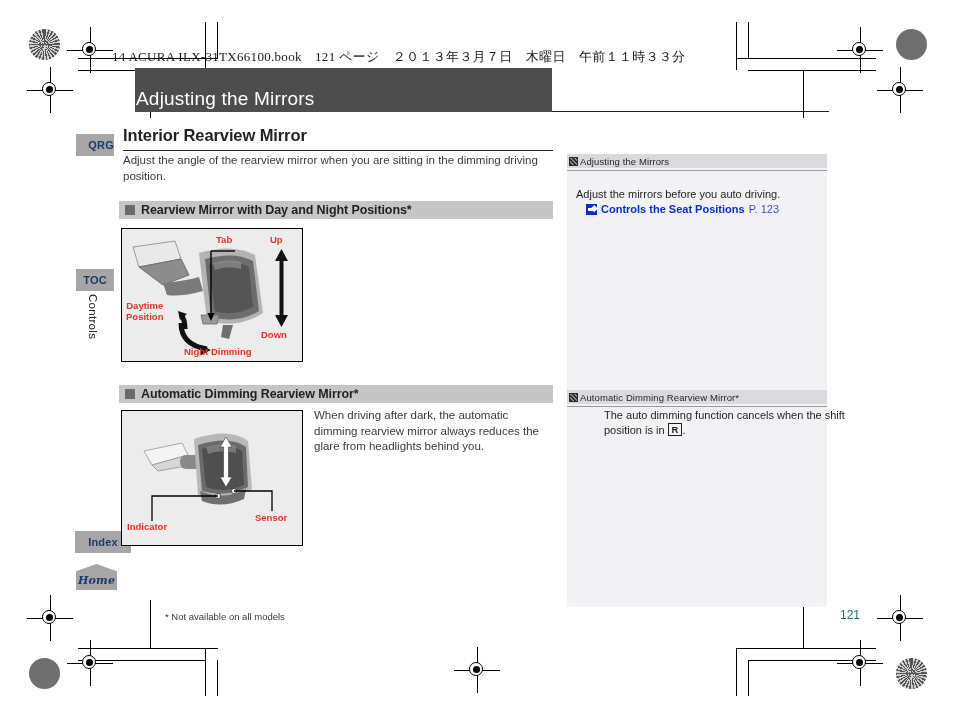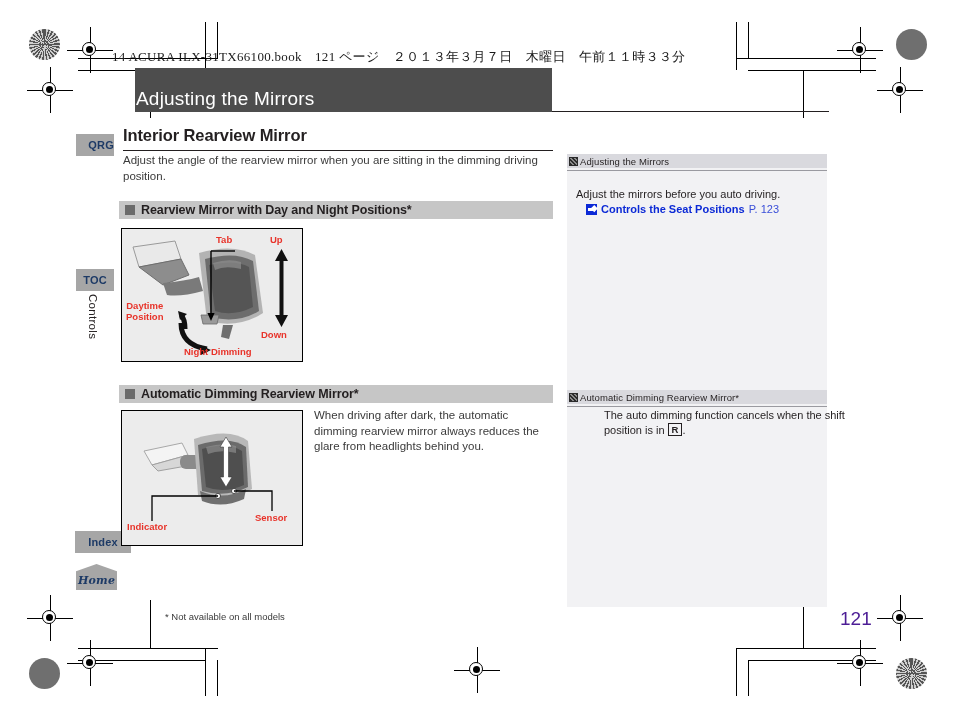--- a/index.html
+++ b/index.html
@@ -148,21 +148,21 @@
   .rbox{
     display:inline-block;border:1px solid #231f20;padding:0 3px;
     font-size:9.5px;font-weight:bold;line-height:11px;vertical-align:1px;
   }
 
   
   .footnote{
     position:absolute;left:125px;top:611px;font-size:9.5px;color:#3b3b3b;margin-left:40px;
   }
   .folio{
-    position:absolute;left:840px;top:608px;font-size:19px;color:#4c1d95;
+    position:absolute;left:840px;top:608px;font-size:12px;color:#0f766e;
   }
 
   
   .ilabel{position:absolute;color:#e8332a;font-weight:bold;font-size:9.5px;line-height:11px;}
 </style>
 </head>
 <body>
 
 <div class="page">
 

